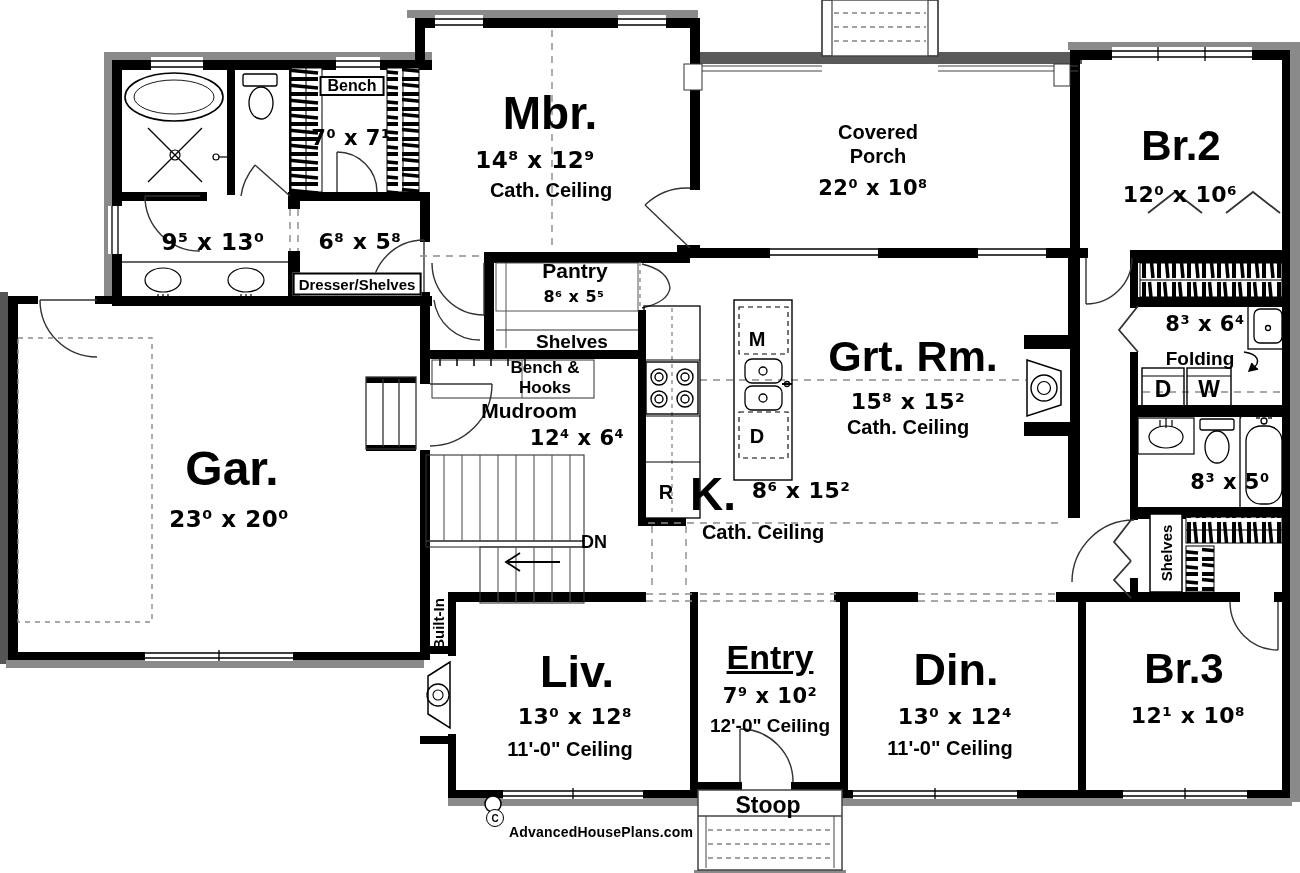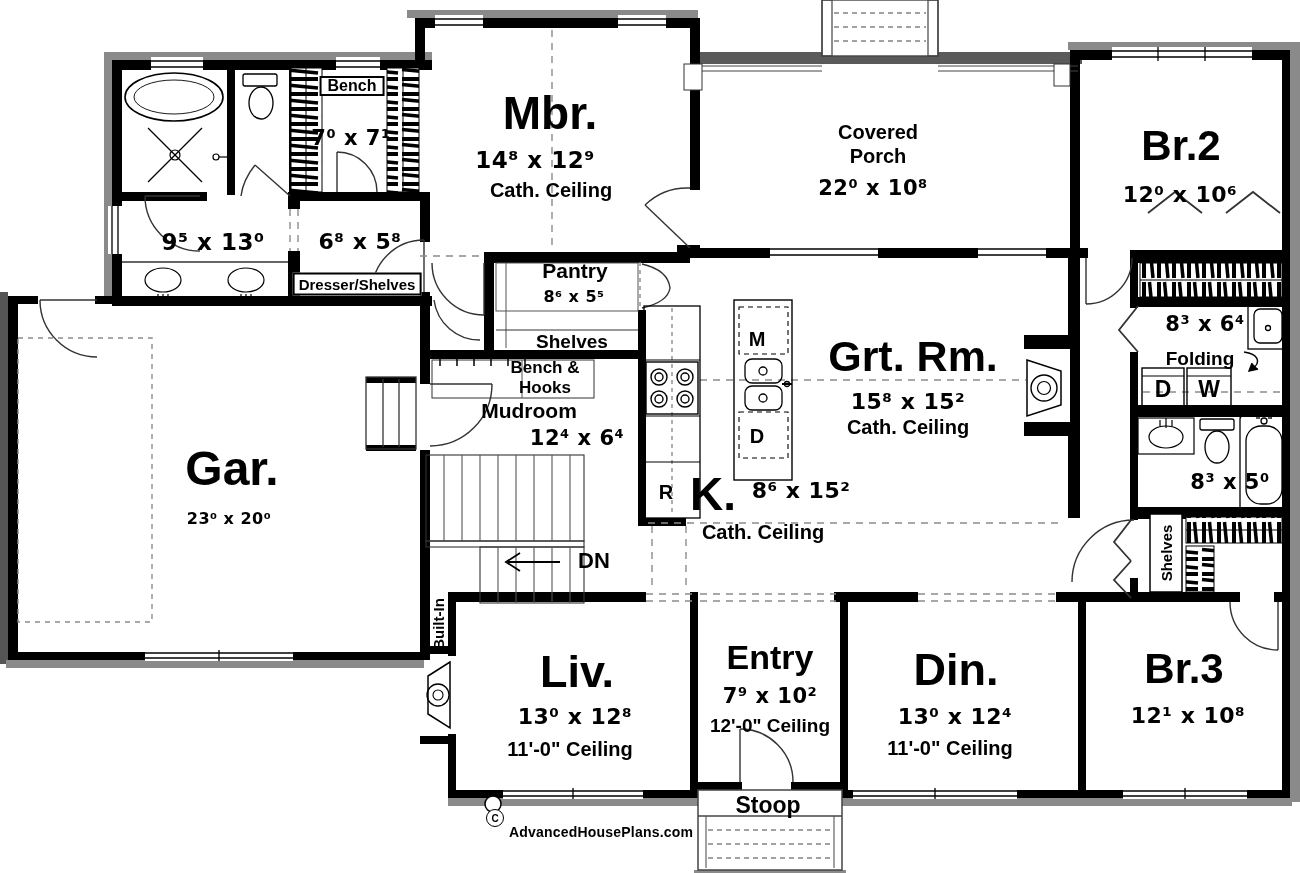--- a/index.html
+++ b/index.html
@@ -489,24 +489,24 @@
   <div class="lbl boxed" style="left:357px;top:284px;font-size:15px;padding:2px 4px;">Dresser/Shelves</div>
 
   <div class="lbl" style="left:575px;top:270px;font-size:21px;">Pantry</div>
   <div class="lbl dim" style="left:574px;top:297px;font-size:16px;">8⁶ x 5⁵</div>
   <div class="lbl" style="left:572px;top:341px;font-size:19px;">Shelves</div>
   <div class="lbl" style="left:545px;top:367px;font-size:17px;">Bench &amp;</div>
   <div class="lbl" style="left:545px;top:387px;font-size:17px;text-align:center;">Hooks</div>
 
   <div class="lbl" style="left:529px;top:410px;font-size:21px;">Mudroom</div>
   <div class="lbl dim" style="left:529px;top:438px;font-size:21px;margin-left:48px;">12⁴ x 6⁴</div>
-  <div class="lbl" style="left:594px;top:561px;font-size:22px;">DN</div>
+  <div class="lbl" style="left:594px;top:542px;font-size:18px;">DN</div>
 
   <div class="lbl" style="left:232px;top:469px;font-size:48px;">Gar.</div>
-  <div class="lbl dim" style="left:229px;top:519px;font-size:16px;">23⁰ x 20⁰</div>
+  <div class="lbl dim" style="left:229px;top:519px;font-size:23px;">23⁰ x 20⁰</div>
   <div class="lbl vert" style="left:438px;top:624px;font-size:15px;">Built-In</div>
 
   <div class="lbl" style="left:713px;top:494px;font-size:46px;">K.</div>
   <div class="lbl dim" style="left:801px;top:491px;font-size:22px;">8⁶ x 15²</div>
   <div class="lbl" style="left:763px;top:532px;font-size:20px;">Cath. Ceiling</div>
   <div class="lbl" style="left:757px;top:339px;font-size:20px;">M</div>
   <div class="lbl" style="left:757px;top:436px;font-size:20px;">D</div>
   <div class="lbl" style="left:666px;top:492px;font-size:20px;">R</div>
 
   <div class="lbl" style="left:913px;top:356px;font-size:43px;">Grt. Rm.</div>
@@ -517,21 +517,21 @@
   <div class="lbl" style="left:1200px;top:358px;font-size:19px;">Folding</div>
   <div class="lbl" style="left:1163px;top:389px;font-size:23px;">D</div>
   <div class="lbl" style="left:1209px;top:389px;font-size:23px;">W</div>
   <div class="lbl dim" style="left:1196px;top:482px;font-size:21px;margin-left:34px;">8³ x 5⁰</div>
   <div class="lbl vert" style="left:1166px;top:553px;font-size:15px;">Shelves</div>
 
   <div class="lbl" style="left:577px;top:671px;font-size:45px;">Liv.</div>
   <div class="lbl dim" style="left:575px;top:717px;font-size:22px;">13⁰ x 12⁸</div>
   <div class="lbl" style="left:570px;top:749px;font-size:20px;">11'-0" Ceiling</div>
 
-  <div class="lbl" style="left:770px;top:657px;font-size:34px;">Entry</div>
+  <div class="lbl" style="left:770px;top:657px;font-size:34px;text-decoration:underline;">Entry</div>
   <div class="lbl dim" style="left:770px;top:696px;font-size:21px;">7⁹ x 10²</div>
   <div class="lbl" style="left:770px;top:725px;font-size:19px;">12'-0" Ceiling</div>
 
   <div class="lbl" style="left:956px;top:669px;font-size:45px;">Din.</div>
   <div class="lbl dim" style="left:955px;top:717px;font-size:22px;">13⁰ x 12⁴</div>
   <div class="lbl" style="left:950px;top:748px;font-size:20px;">11'-0" Ceiling</div>
 
   <div class="lbl" style="left:1184px;top:669px;font-size:42px;">Br.3</div>
   <div class="lbl dim" style="left:1180px;top:716px;font-size:22px;margin-left:8px;">12¹ x 10⁸</div>
 

